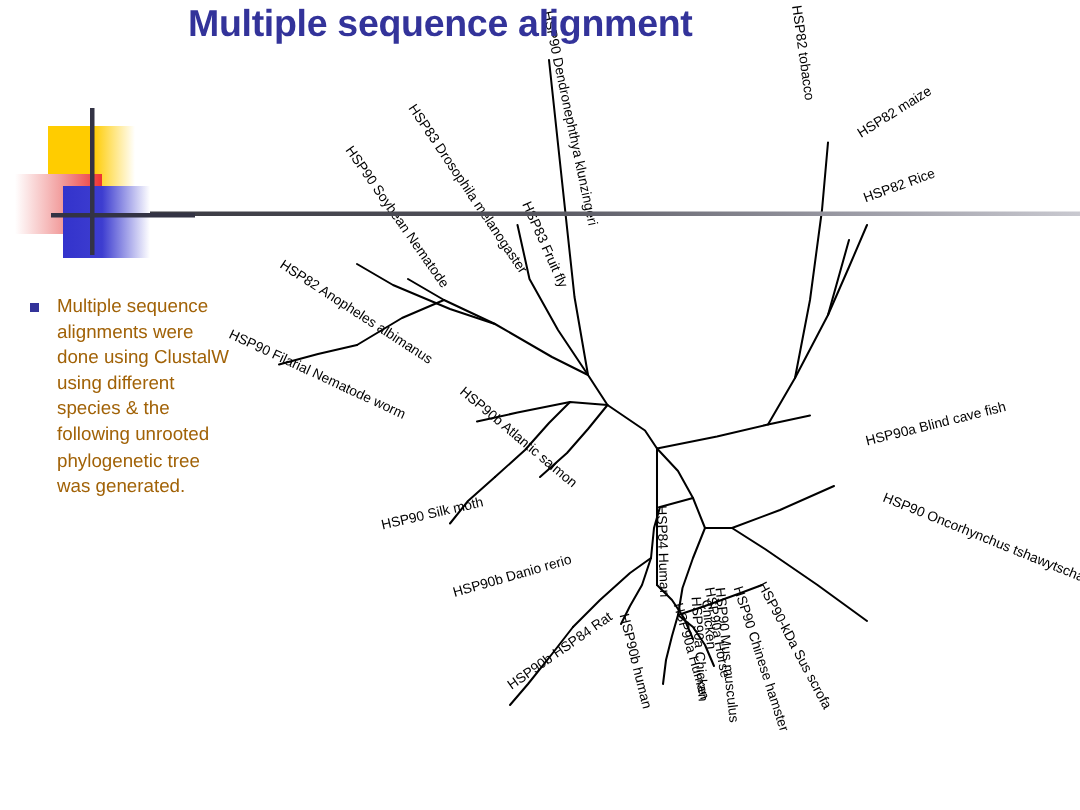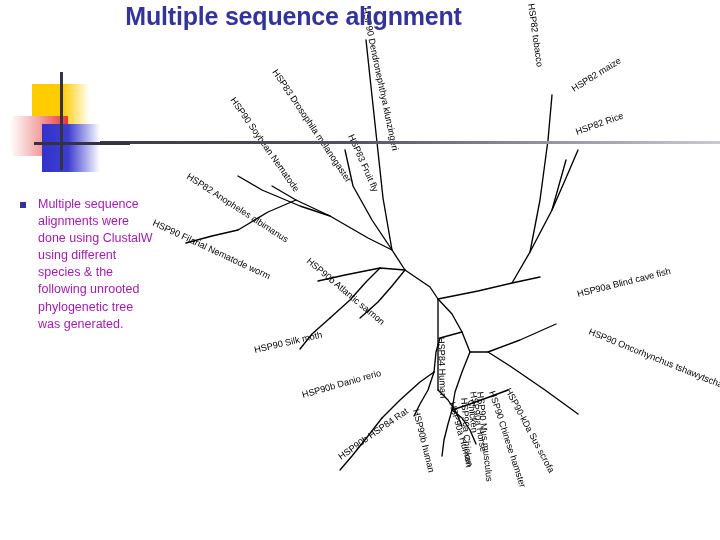--- a/index.html
+++ b/index.html
@@ -92,21 +92,21 @@
     height: 6px;
     background: #33339a;
     margin-top: 6px;
     margin-right: 12px;
     flex: 0 0 auto;
   }
   #body-text {
     font-family: "Liberation Sans", sans-serif;
     font-size: 12.5px;
     line-height: 17.1px;
-    color: #a21caf;
+    color: #a16207;
     width: 118px;
   }
 
   
   #tree-figure {
     position: absolute;
     left: 0;
     top: 0;
     width: 720px;
     height: 540px;

